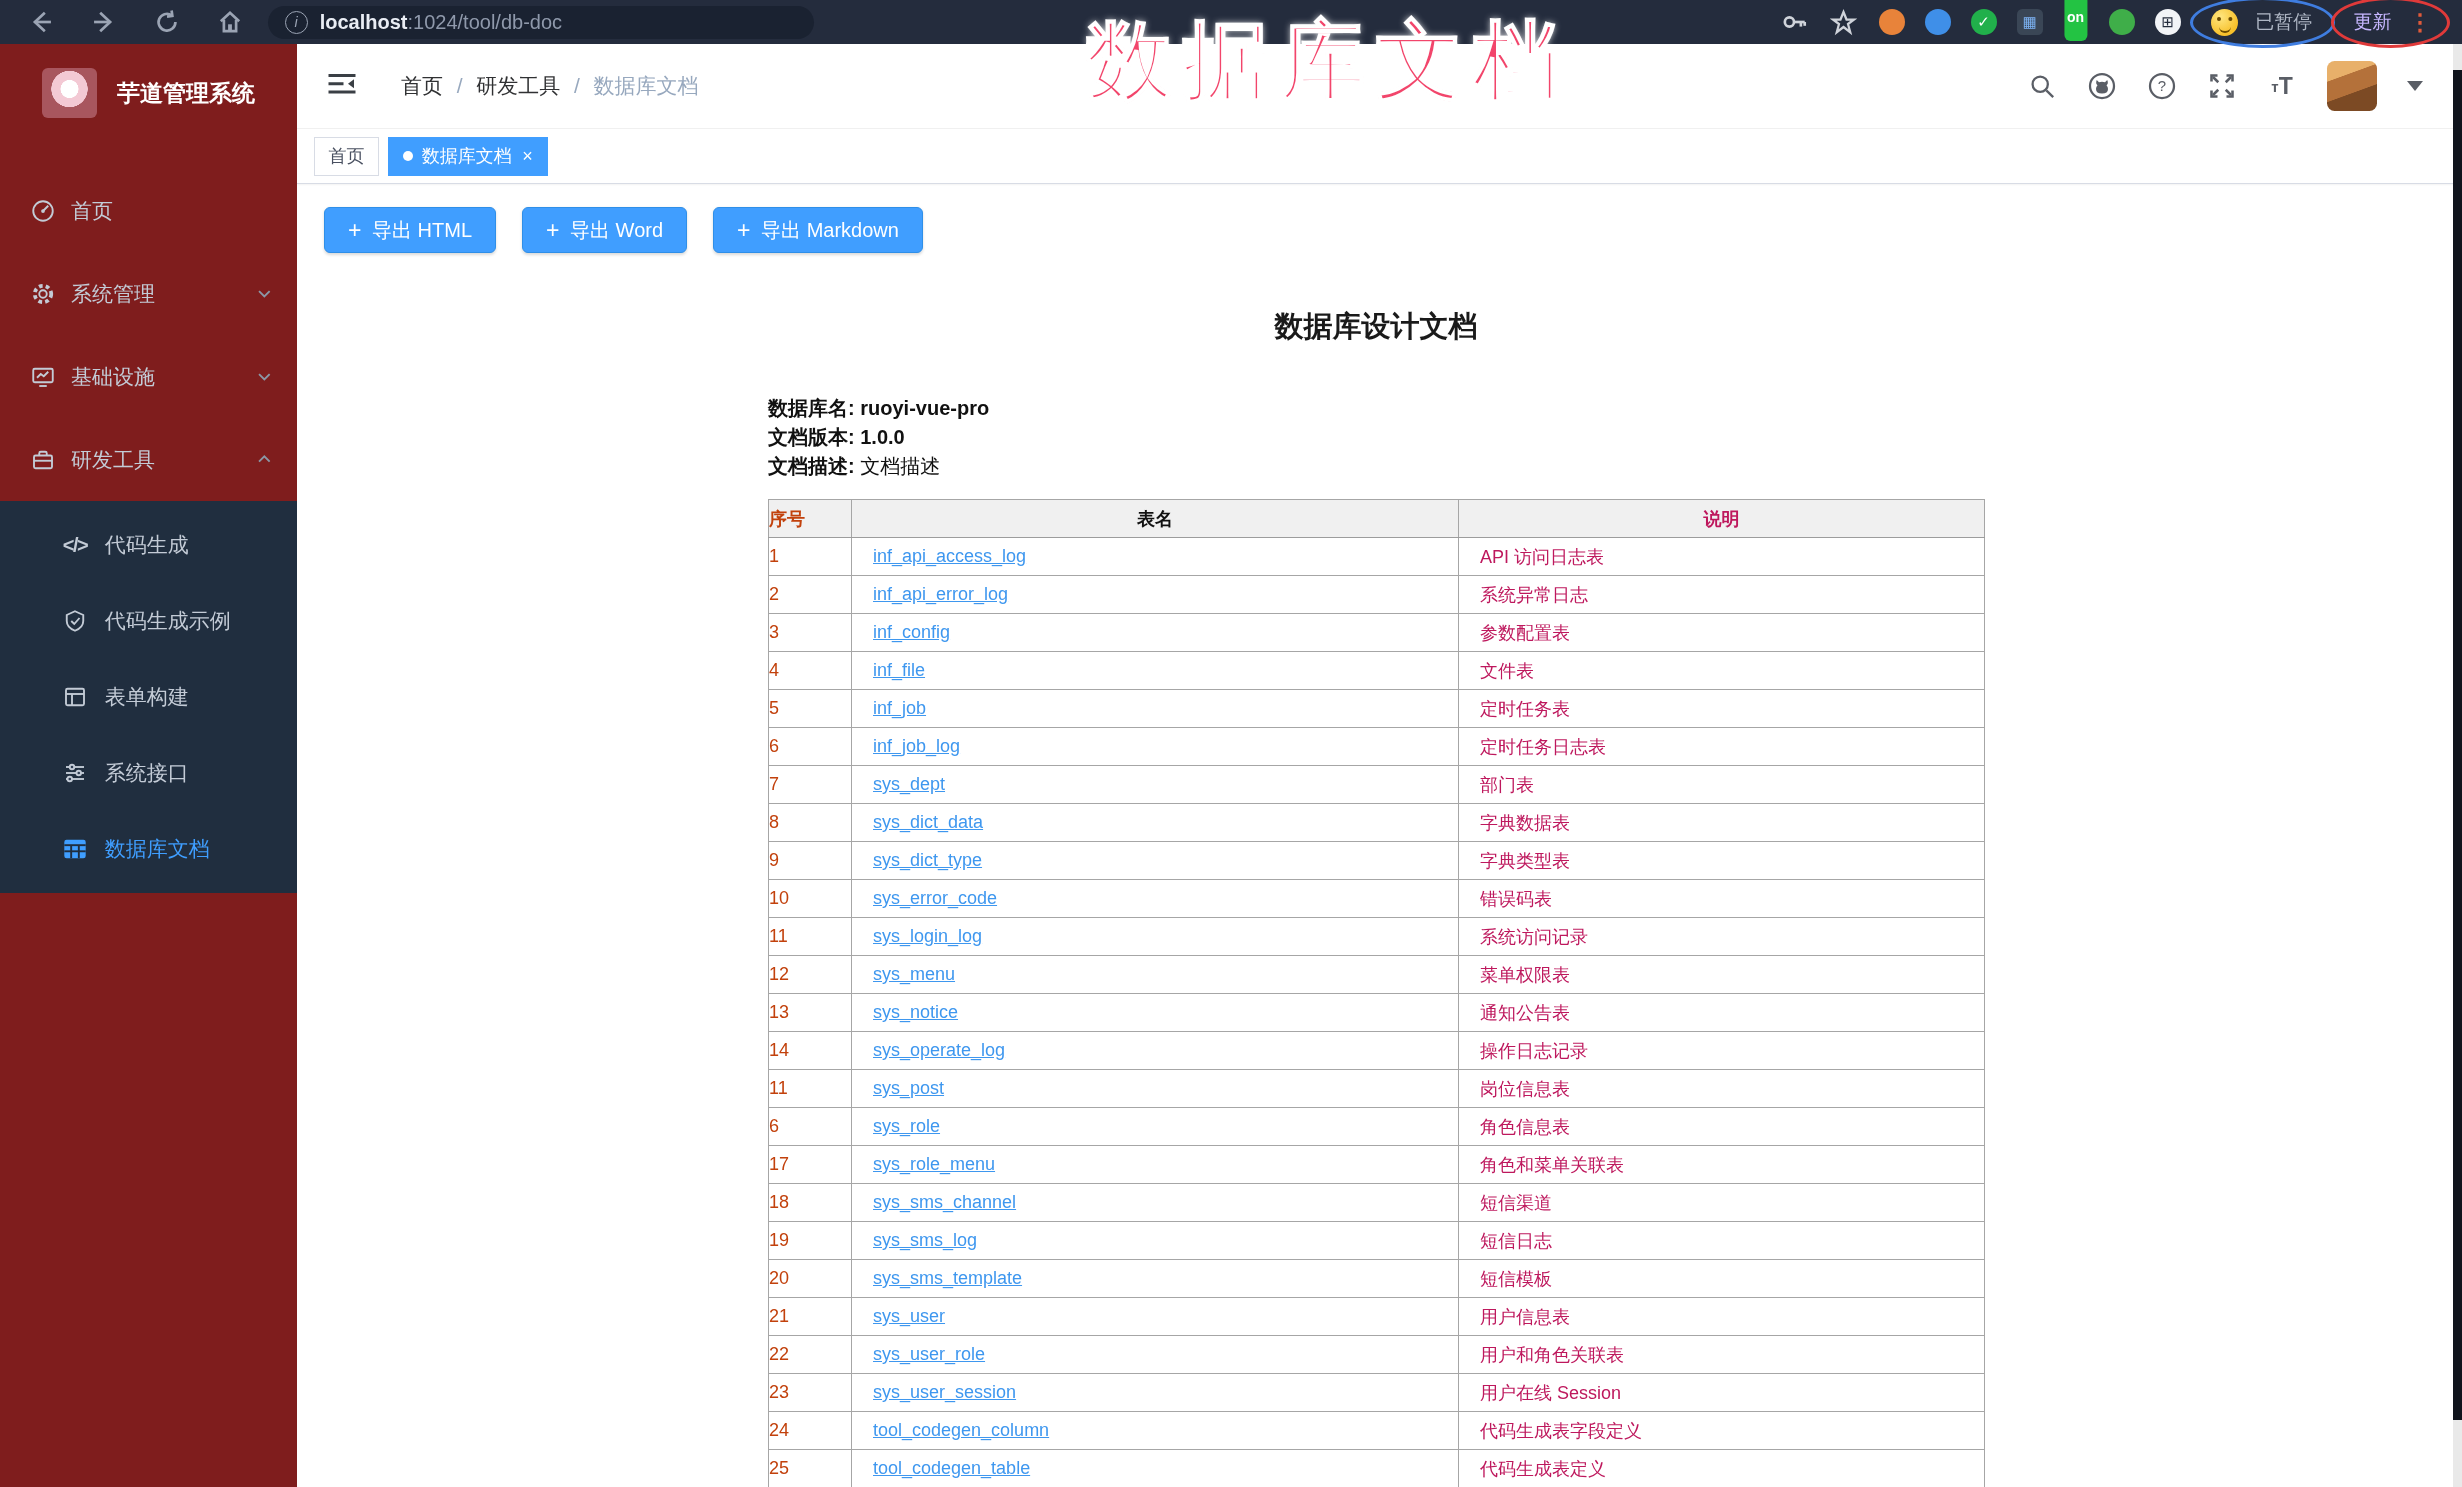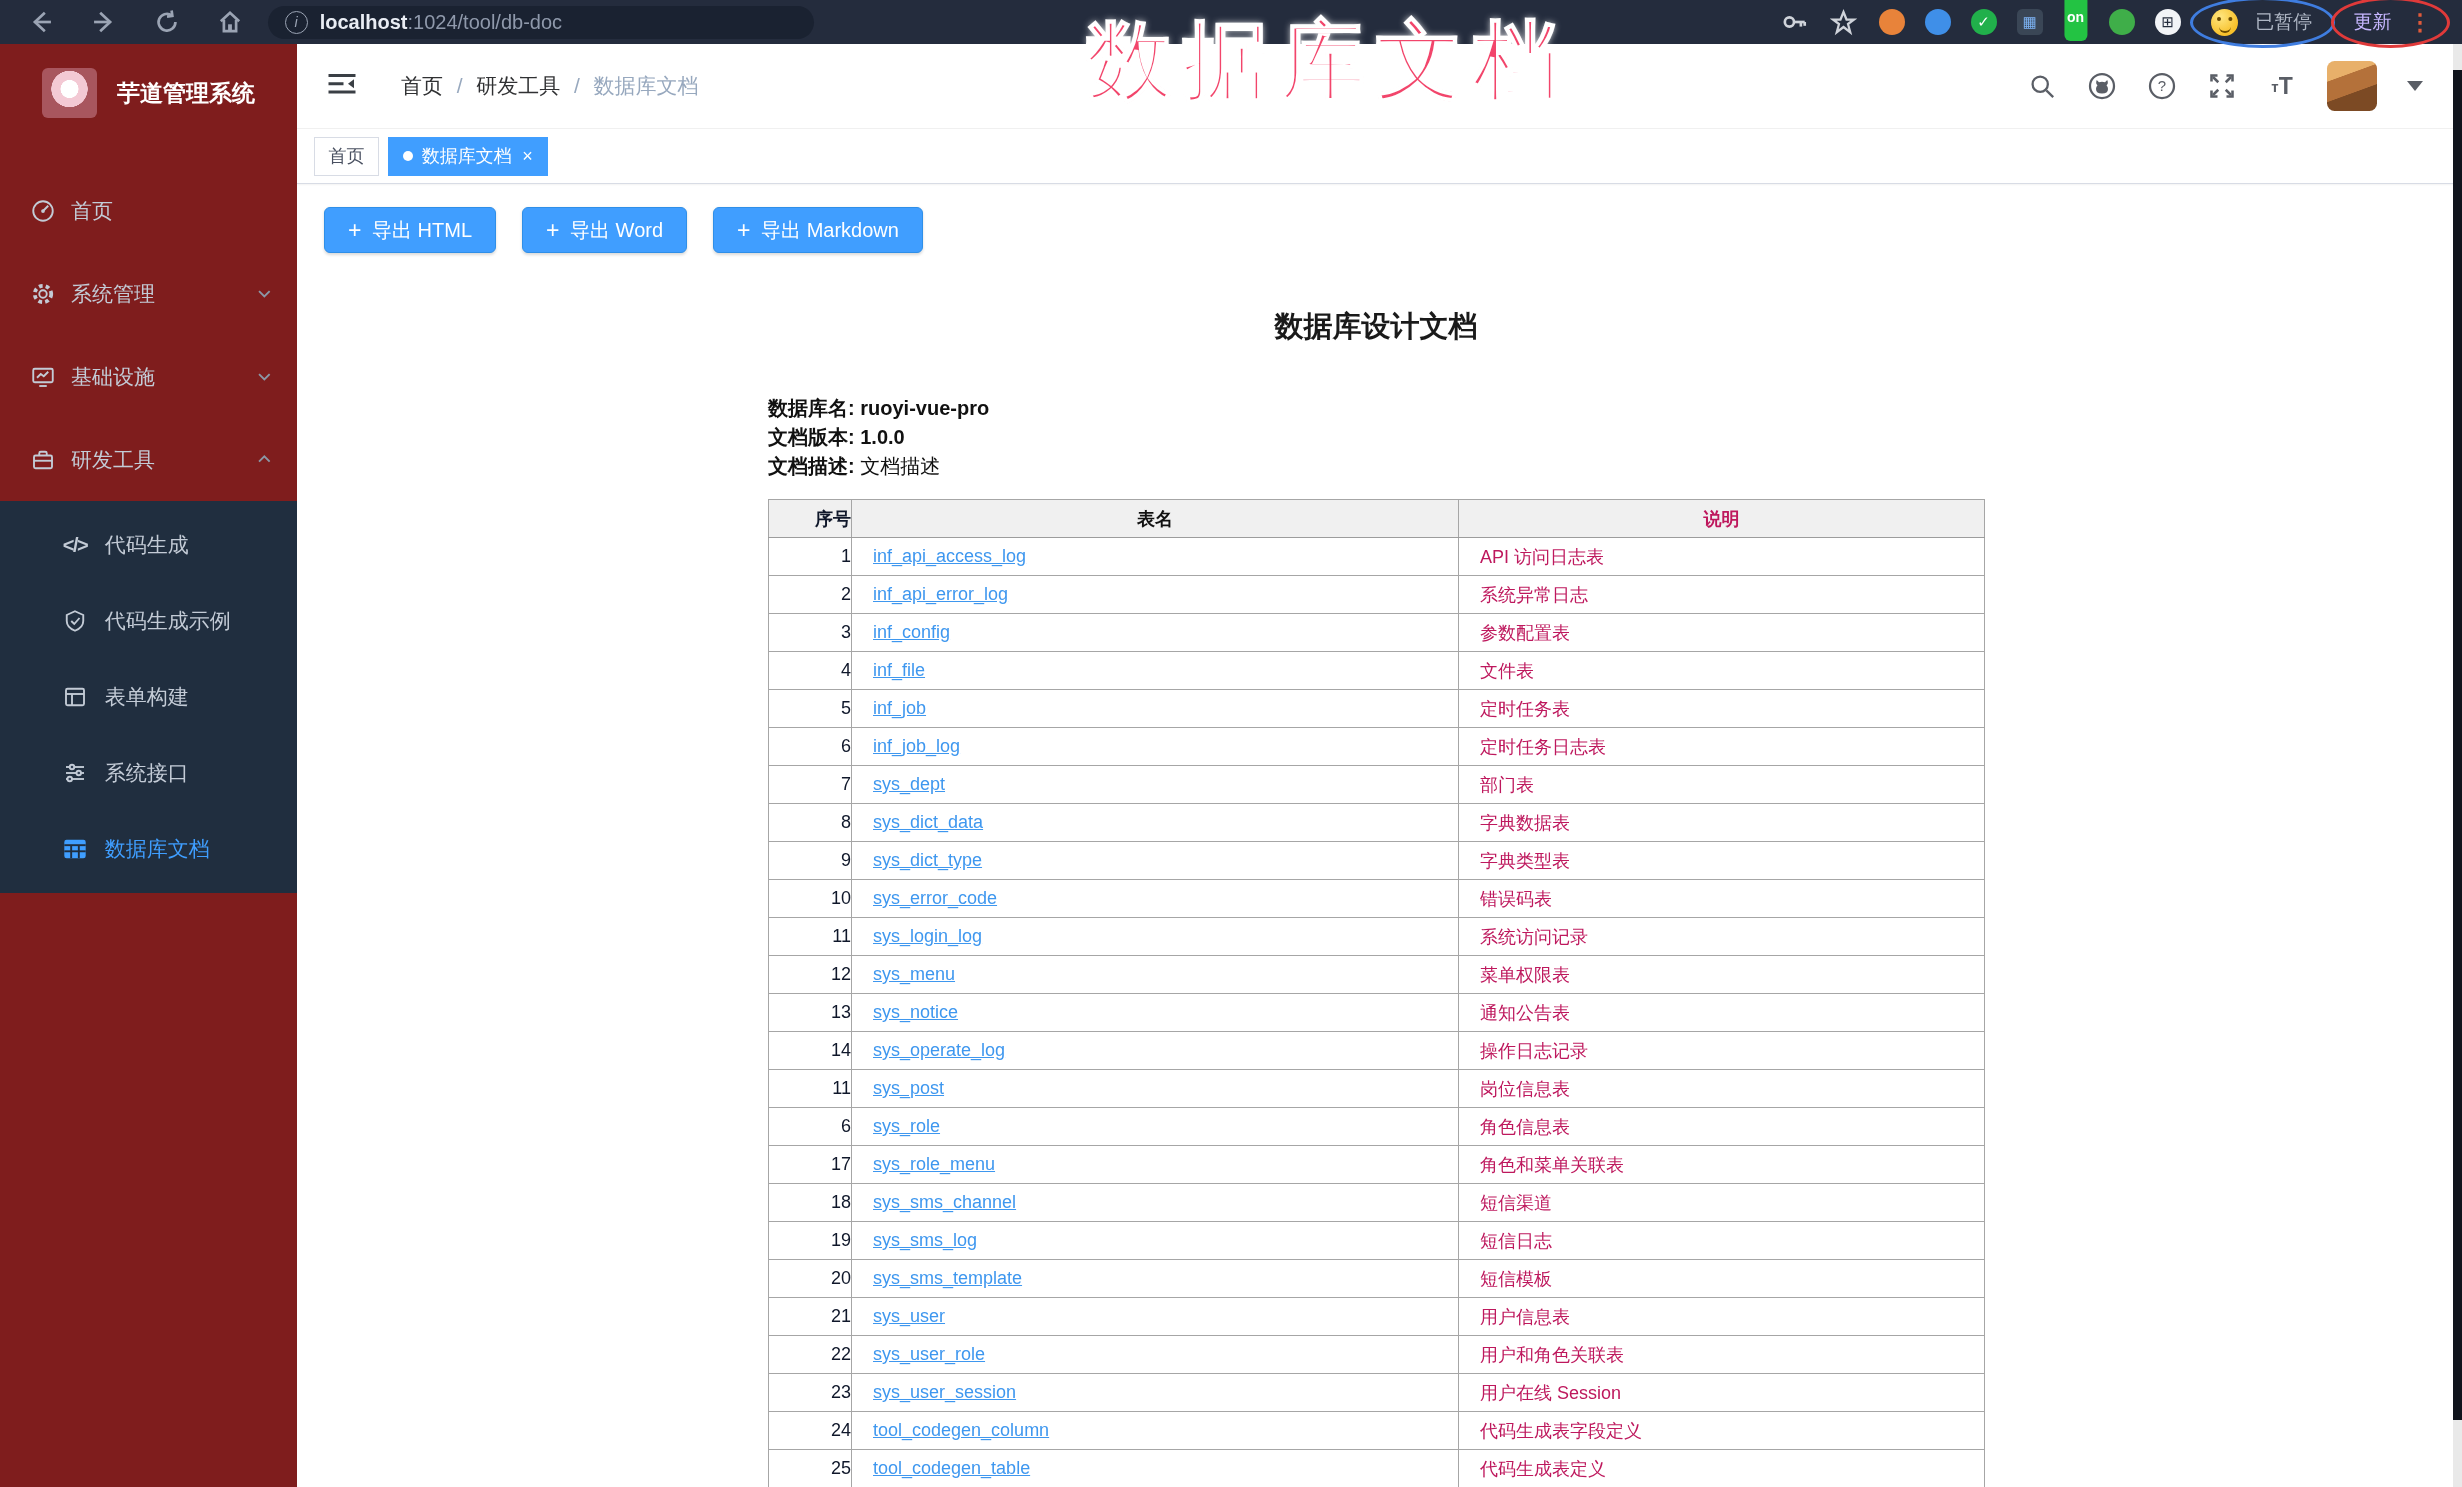--- a/index.html
+++ b/index.html
@@ -103,21 +103,21 @@
 
   .doc { position:absolute; left:471px; top:0; width:1216px; }
   .doc-title { text-align:center; font-size:29px; font-weight:bold; color:#1a1a1a; margin-top:123px; }
   .doc-info { margin-top:47px; font-size:20px; color:#111; line-height:29px; }
   .doc-info .lbl { font-weight:bold; }
   .doc-info .val-b { font-weight:bold; }
 
   table.doc-table { border-collapse:collapse; width:1216px; margin-top:18px; table-layout:fixed; }
   .doc-table th, .doc-table td { border:0.8px solid #a6a6a6; height:38px; font-size:18px; overflow:hidden; white-space:nowrap; }
   .doc-table th { background:#f0f0f0; font-weight:bold; color:#111; border-bottom:1.5px solid #9c9c9c; }
-  .doc-table .c-idx { width:83px; text-align:right; color:#0f172a; }
+  .doc-table .c-idx { width:83px; text-align:left; color:#c2410c; }
   .doc-table .c-name { width:607px; text-align:left; padding-left:21px; }
   .doc-table .c-desc { width:526px; text-align:left; padding-left:21px; color:#be185d; }
   .doc-table th.c-name, .doc-table th.c-desc { text-align:center; padding-left:0; }
   .tbl-link { color:#3e97ef; text-decoration:underline; cursor:pointer; }
 
   
   .scrollbar { position:absolute; right:0; top:44px; width:9px; bottom:0; background:#e9e9e9; z-index:10; }
   .scroll-thumb { position:absolute; top:26px; left:0; width:9px; height:1350px; background:#10141d; }
 </style>
 </head>

